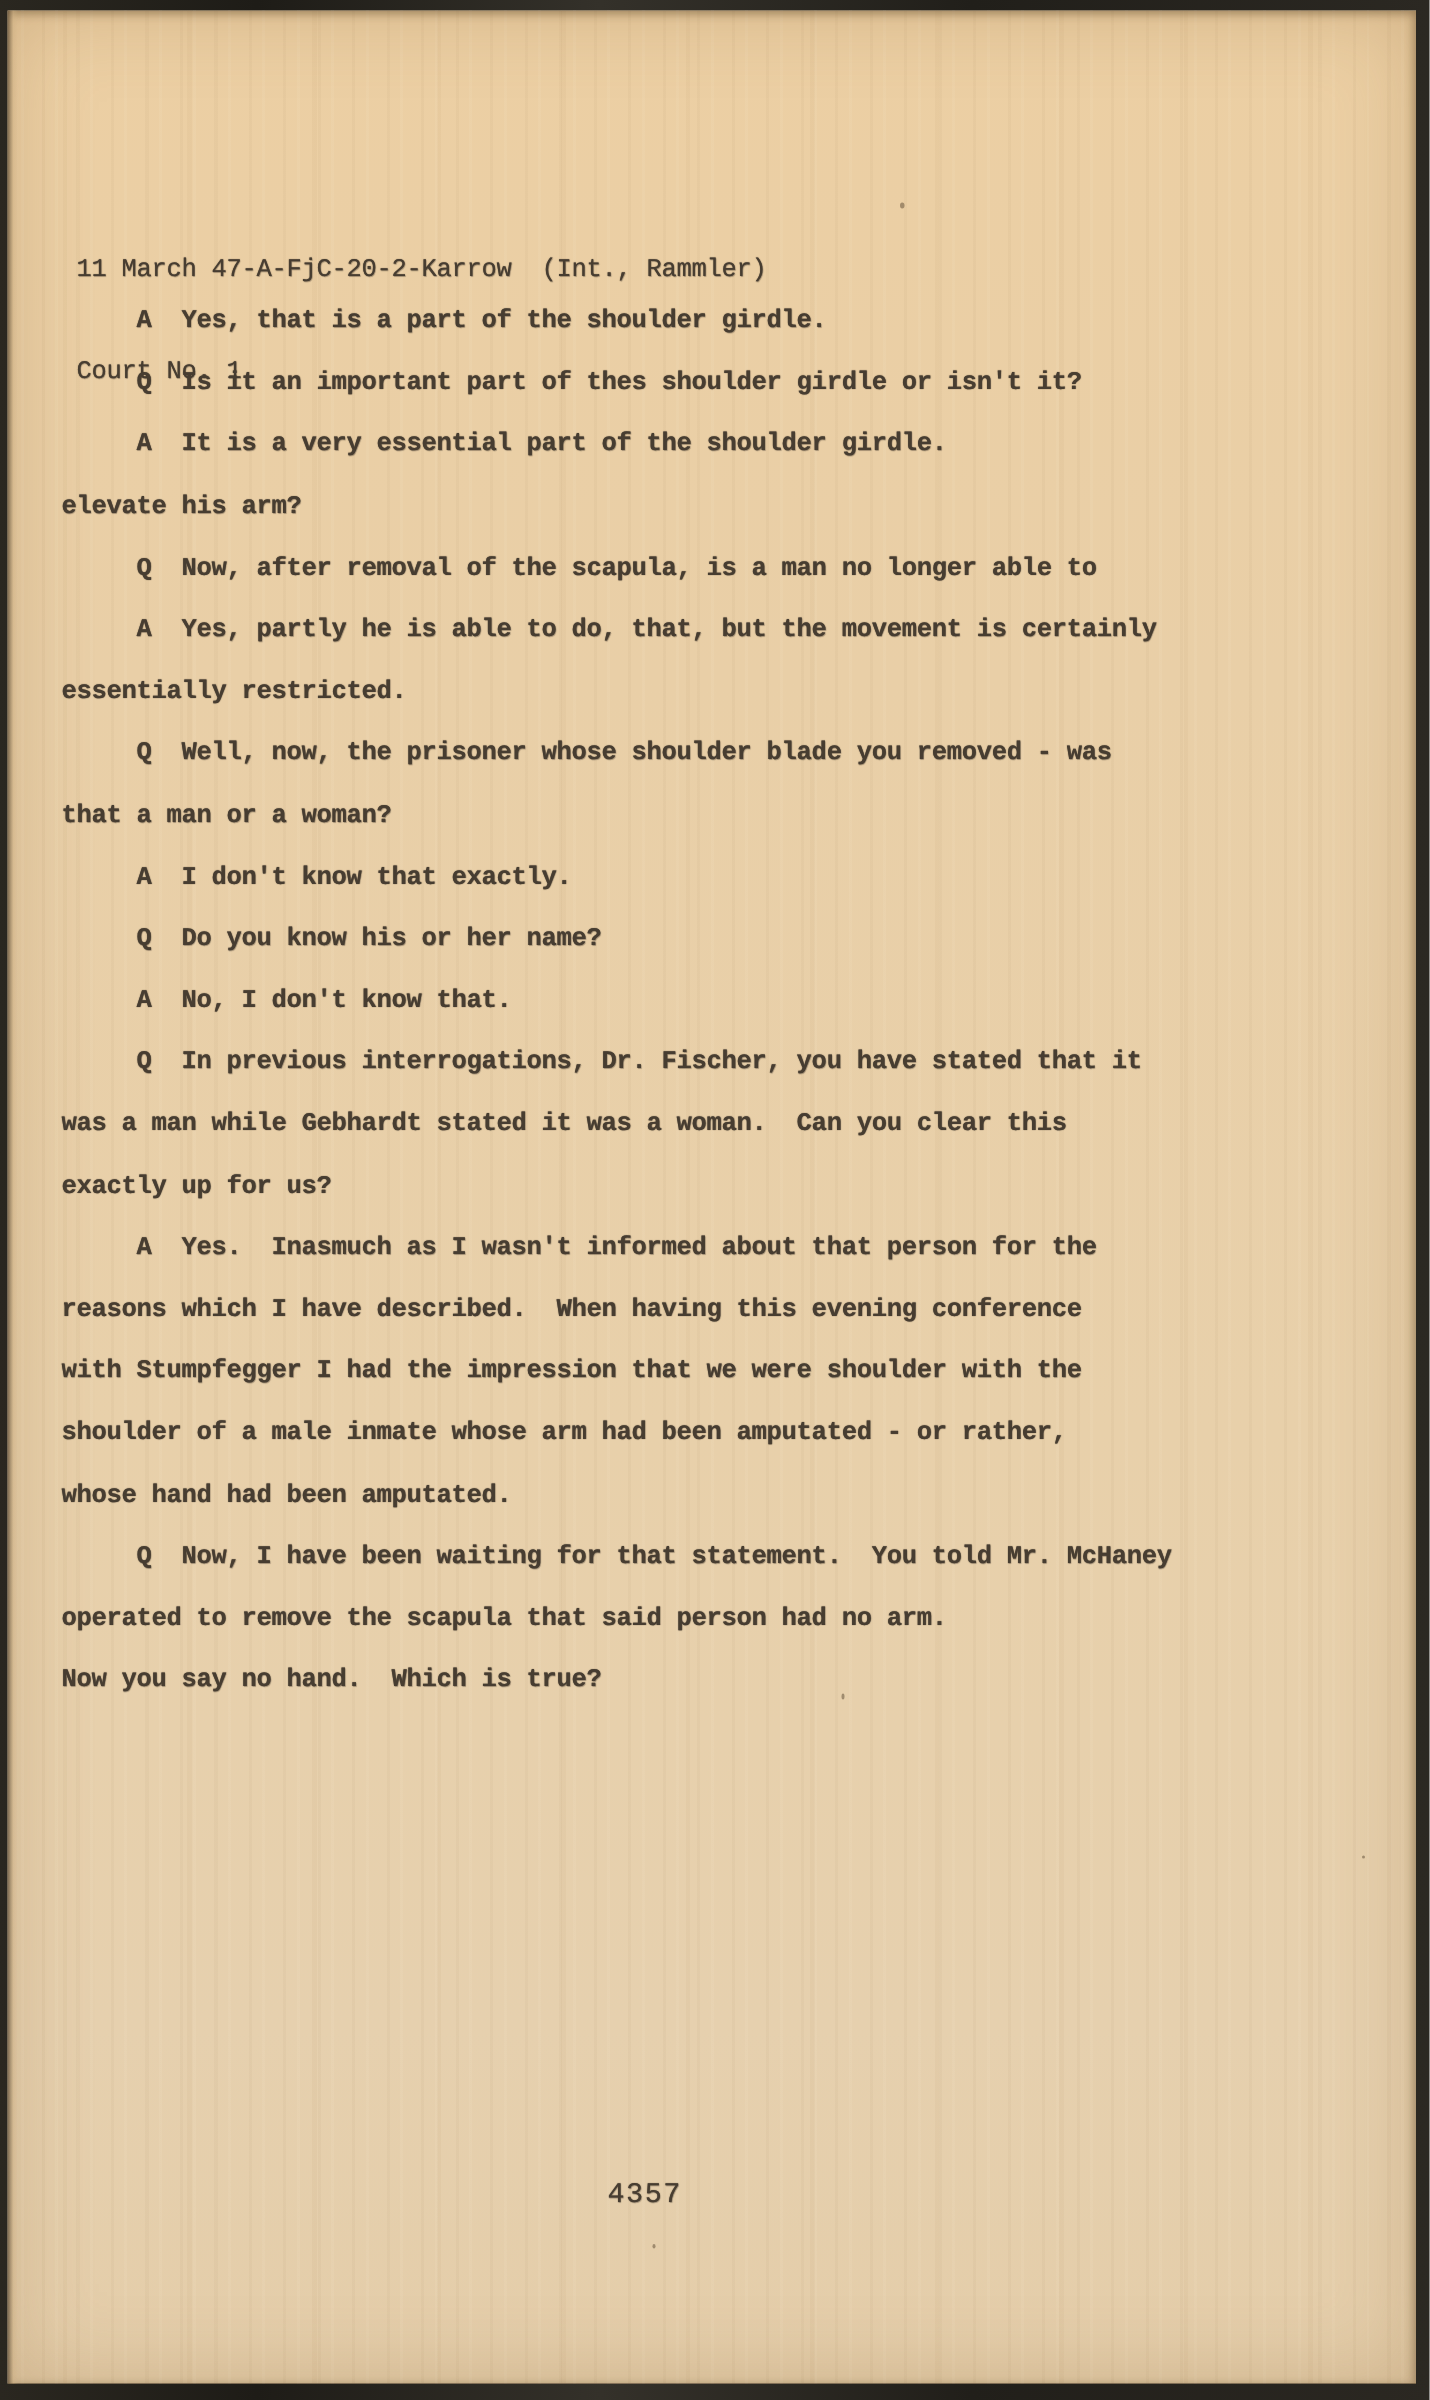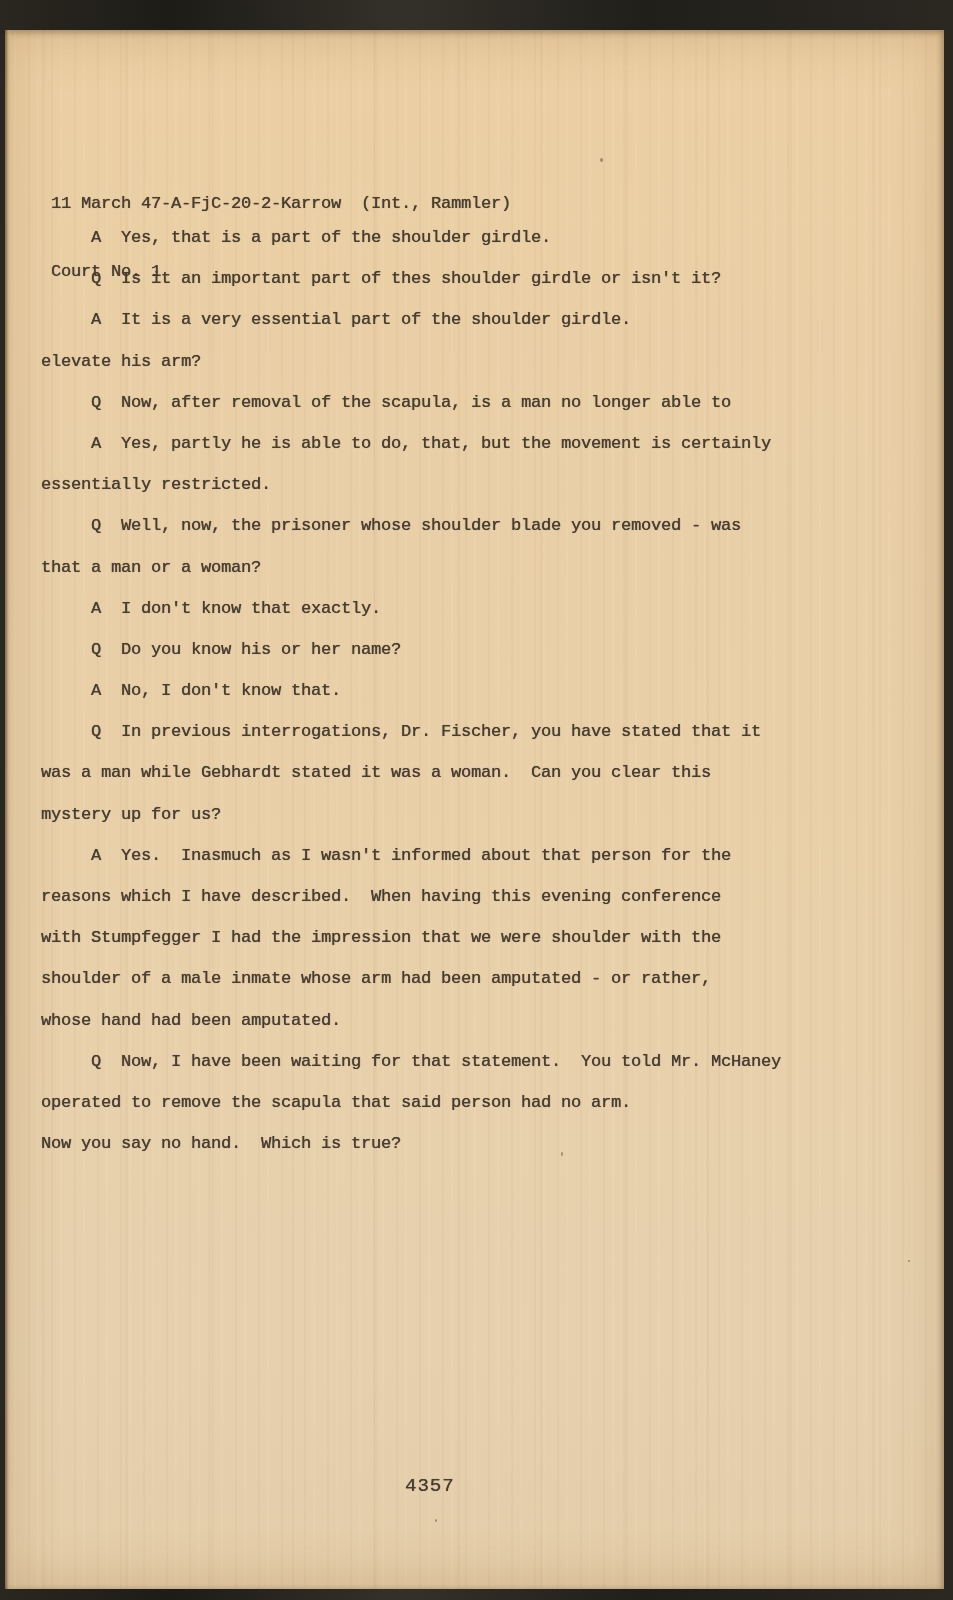--- a/index.html
+++ b/index.html
@@ -6,21 +6,21 @@
   html, body { margin: 0; padding: 0; }
   body {
     width: 953px; height: 1600px;
     position: relative;
     overflow: hidden;
     font-family: "Liberation Mono", "DejaVu Sans Mono", monospace;
     
     background: linear-gradient(90deg, #2a2720 0%, #1e1c17 18%, #34312a 42%, #211f1a 68%, #2b2822 100%);
   }
   .scan-frame {
-    position: absolute; inset: 0; margin-top: 23px;
+    position: absolute; inset: 0;
   }
   .paper {
     position: absolute;
     top: 7px; left: 5px; right: 9px; bottom: 11px;
     background:
       repeating-linear-gradient(90deg,
         rgba(125, 95, 55, 0.045) 0px, rgba(125, 95, 55, 0.045) 2px,
         transparent 2px, transparent 9px,
         rgba(255, 246, 226, 0.07) 9px, rgba(255, 246, 226, 0.07) 11px,
         transparent 11px, transparent 23px),
@@ -53,20 +53,21 @@
   .body-text {
     position: absolute;
     left: 36px; top: 187px; right: 40px;
     font-size: 17px;
     letter-spacing: -0.2px;
   }
   .line {
     height: 41.2px;
     line-height: 41.2px;
     white-space: pre;
+    font-weight: bold;
   }
   .page-number {
     position: absolute;
     left: 400px; top: 1445px;
     font-size: 19px;
     letter-spacing: 1px;
   }
   
   .speck { position: absolute; background: rgba(90,72,50,0.5); border-radius: 50%; }
   .speck.s1 { width: 3px; height: 4px; left: 595px; top: 128px; }
@@ -94,21 +95,21 @@
       <div class="line">     Q  Now, after removal of the scapula, is a man no longer able to</div>
       <div class="line">     A  Yes, partly he is able to do, that, but the movement is certainly</div>
       <div class="line">essentially restricted.</div>
       <div class="line">     Q  Well, now, the prisoner whose shoulder blade you removed - was</div>
       <div class="line">that a man or a woman?</div>
       <div class="line">     A  I don't know that exactly.</div>
       <div class="line">     Q  Do you know his or her name?</div>
       <div class="line">     A  No, I don't know that.</div>
       <div class="line">     Q  In previous interrogations, Dr. Fischer, you have stated that it</div>
       <div class="line">was a man while Gebhardt stated it was a woman.  Can you clear this</div>
-      <div class="line">mystery up for us?</div>
+      <div class="line">exactly up for us?</div>
       <div class="line">     A  Yes.  Inasmuch as I wasn't informed about that person for the</div>
       <div class="line">reasons which I have described.  When having this evening conference</div>
       <div class="line">with Stumpfegger I had the impression that we were shoulder with the</div>
       <div class="line">shoulder of a male inmate whose arm had been amputated - or rather,</div>
       <div class="line">whose hand had been amputated.</div>
       <div class="line">     Q  Now, I have been waiting for that statement.  You told Mr. McHaney</div>
       <div class="line">operated to remove the scapula that said person had no arm.</div>
       <div class="line">Now you say no hand.  Which is true?</div>
     </div>
 

